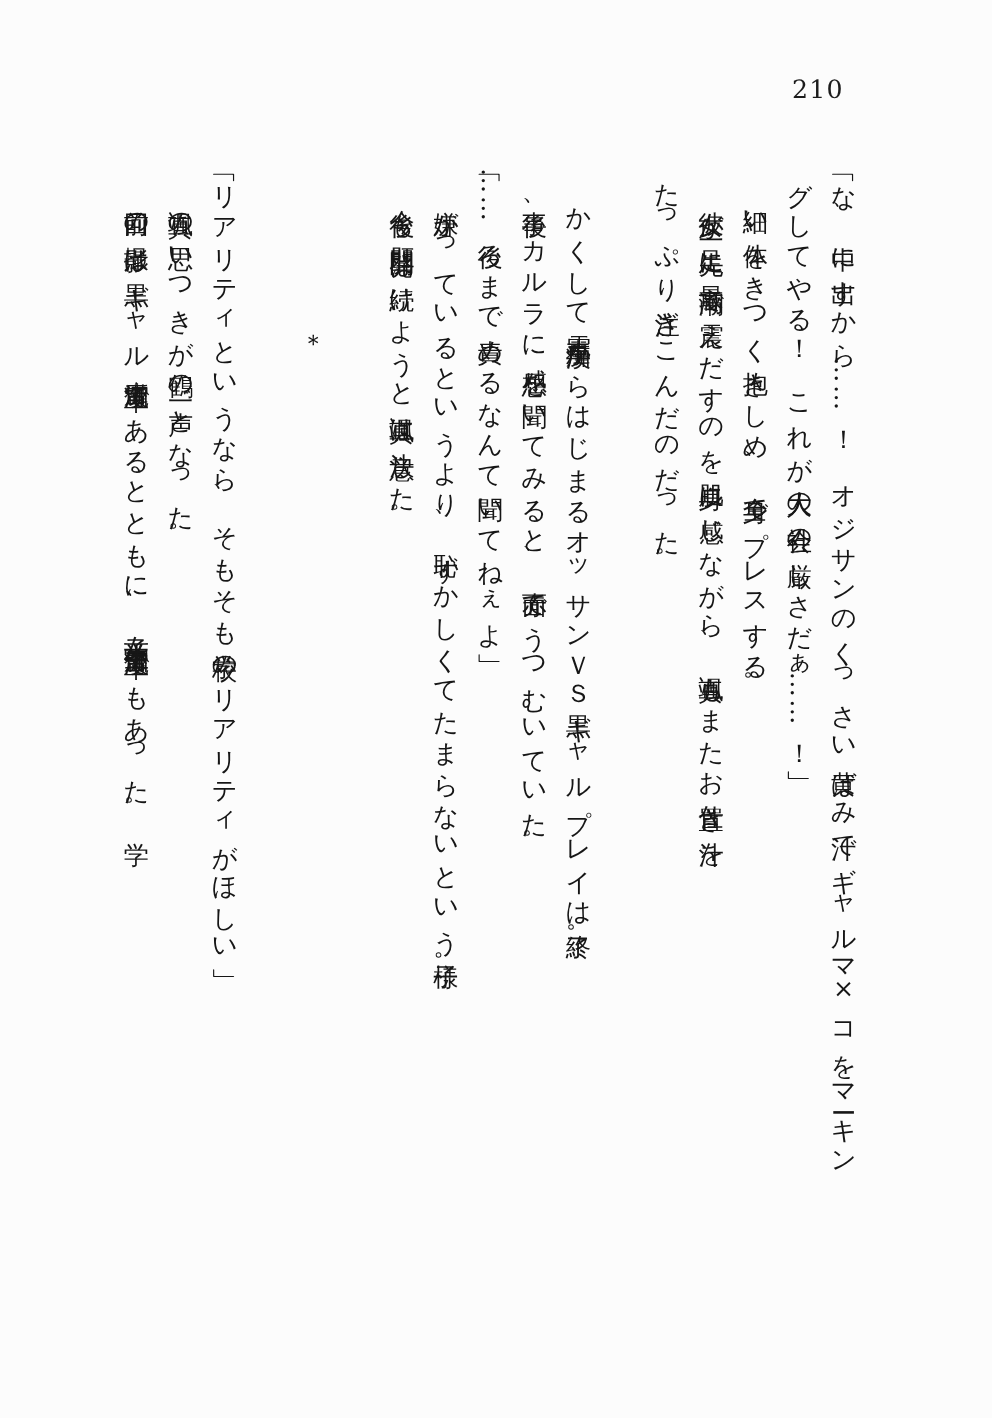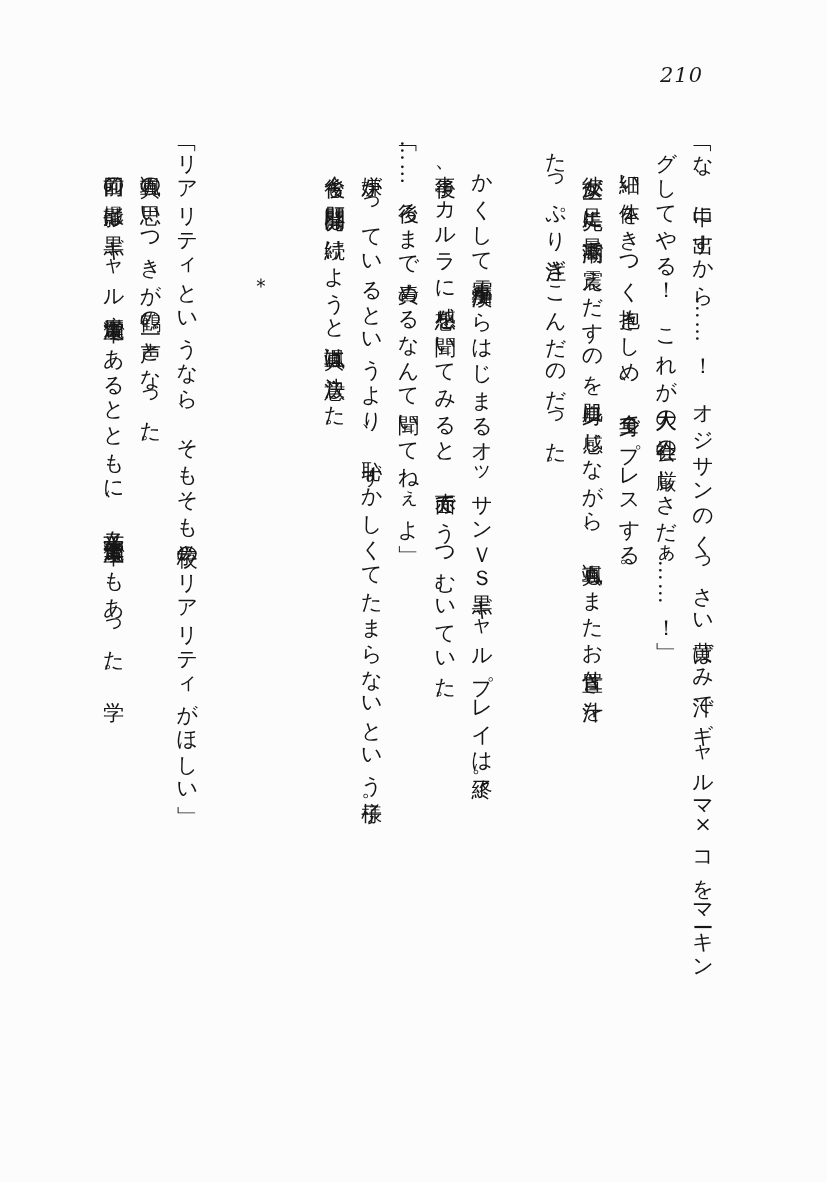--- a/index.html
+++ b/index.html
@@ -13,21 +13,20 @@
     background: #fcfcfc;
     color: #161616;
     font-family: "DejaVu Serif", "Liberation Serif", serif;
     overflow: hidden;
   }
   .page-number {
     position: absolute;
     left: 660px;
     top: 63px;
     font-size: 21px;
-    font-style: italic;
     letter-spacing: 1px;
     color: #1c1c1c;
   }
   .text-block {
     position: absolute;
     top: 138px;
     right: 106px;
     height: 905px;
     writing-mode: vertical-rl;
     text-orientation: mixed;

